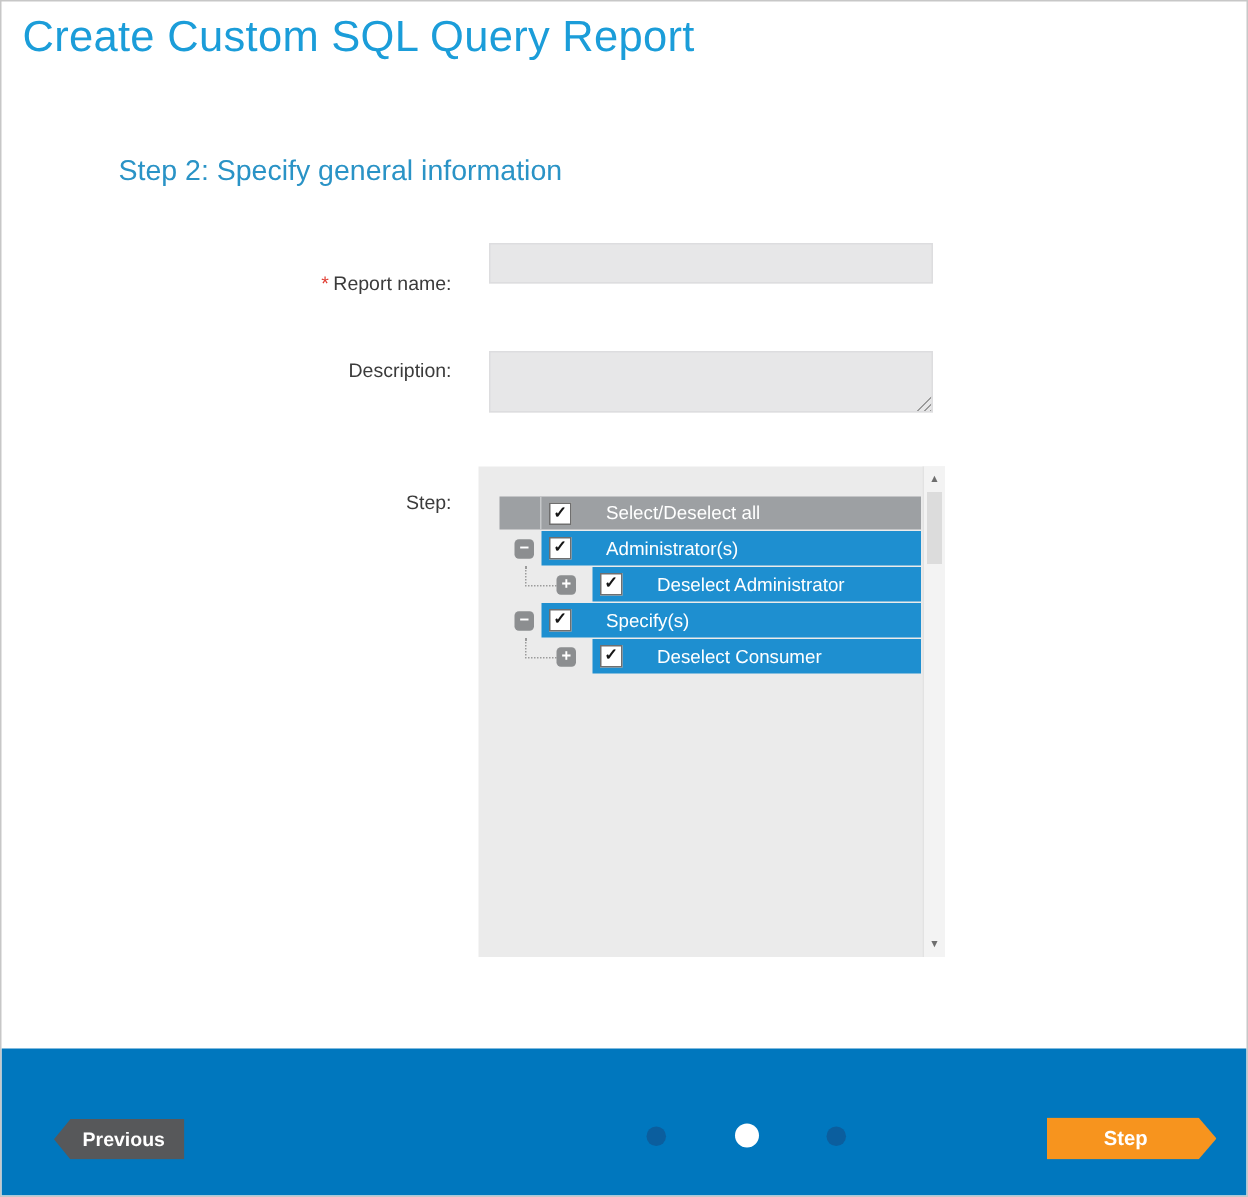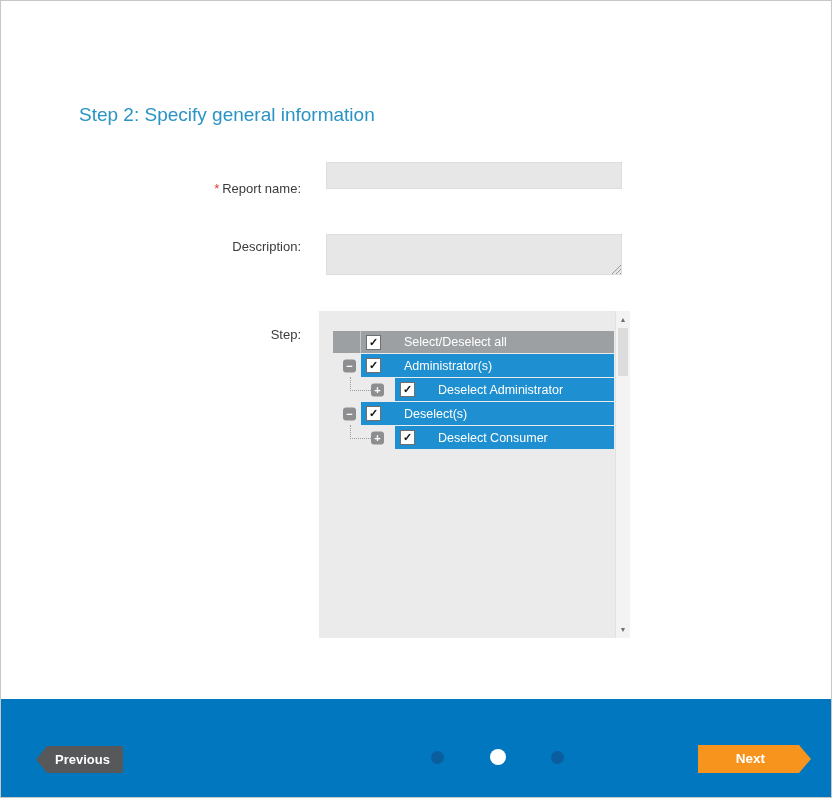--- a/index.html
+++ b/index.html
@@ -117,20 +117,21 @@
   .dot { position:absolute; border-radius:50%; cursor:pointer; }
   .dot-1 { left:430px; top:52px; width:13px; height:13px; background:#0b5e9e; }
   .dot-2 { left:489px; top:50px; width:16px; height:16px; background:#ffffff; }
   .dot-3 { left:550px; top:52px; width:13px; height:13px; background:#0b5e9e; }
 </style>
 </head>
 <body>
 
 <div class="page">
 
+  <div class="page-title">Create Custom SQL Query Report</div>
   <div class="step-heading">Step 2: Specify general information</div>
 
   <div class="field-label lbl-report">
     <span class="required">*</span><span>Report name:</span>
   </div>
   <input class="text-input" type="text" value="" style="">
 
   <div class="field-label lbl-desc">Description:</div>
   <div class="textarea-wrap">
     <textarea style=""></textarea>
@@ -162,21 +163,21 @@
         <div class="row-bar">
           <span class="checkbox">✓</span>
           <span class="row-text">Deselect Administrator</span>
         </div>
       </div>
 
       <div class="tree-row lvl0">
         <span class="expander">−</span>
         <div class="row-bar">
           <span class="checkbox">✓</span>
-          <span class="row-text">Deselect(s)</span>
+          <span class="row-text">Specify(s)</span>
         </div>
       </div>
 
       <div class="tree-row lvl1">
         <span class="tree-v"></span>
         <span class="tree-h"></span>
         <span class="expander">+</span>
         <div class="row-bar">
           <span class="checkbox">✓</span>
           <span class="row-text">Deselect Consumer</span>
@@ -190,16 +191,16 @@
       <div class="scroll-thumb"></div>
       <div class="scroll-btn scroll-down">▼</div>
     </div>
   </div>
 
   <div class="footer">
     <div class="btn-previous">Previous</div>
     <div class="dot dot-1"></div>
     <div class="dot dot-2"></div>
     <div class="dot dot-3"></div>
-    <div class="btn-next">Next</div>
+    <div class="btn-next">Step</div>
   </div>
 
 </div>
 
 </body></html>

